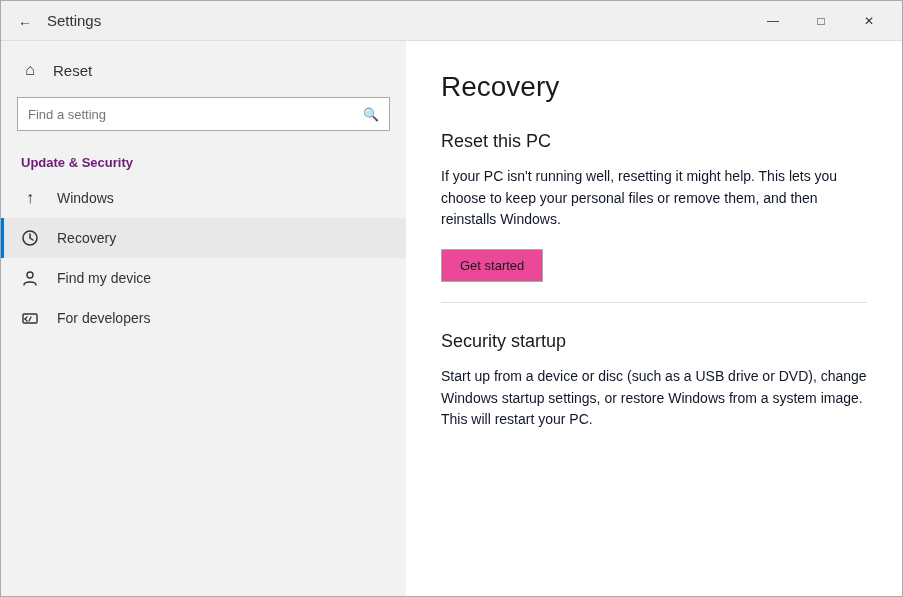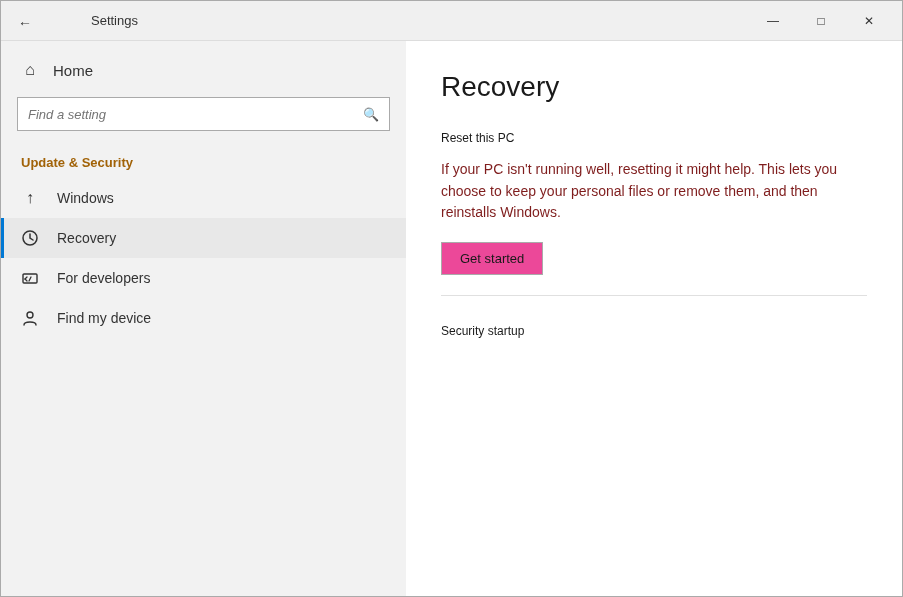--- a/index.html
+++ b/index.html
@@ -36,24 +36,23 @@
       display: flex;
       align-items: center;
       justify-content: center;
       cursor: pointer;
       font-size: 14px;
       color: #333;
       margin-right: 8px;
     }
 
     .titlebar-title {
-      font-size: 13px;
+      font-size: 15px;
       color: #333;
       flex: 1;
-      margin-left: 44px;
     }
 
     .titlebar-controls {
       display: flex;
       gap: 2px;
     }
 
     .titlebar-btn {
       width: 46px;
       height: 32px;
@@ -99,37 +98,36 @@
 
     .sidebar-search input {
       width: 100%;
       height: 34px;
       padding: 4px 34px 4px 10px;
       border: 1px solid #aaa;
       background: #fff;
       font-size: 13px;
       color: #777;
       outline: none;
-      font-style: italic;
     }
 
     .sidebar-search-icon {
       position: absolute;
       right: 10px;
       top: 50%;
       transform: translateY(-50%);
       font-size: 13px;
       color: #555;
     }
 
     .sidebar-section-title {
       padding: 16px 20px 8px 20px;
       font-size: 13px;
       font-weight: 700;
-      color: #a16207;
+      color: #701a75;
     }
 
     .sidebar-item {
       display: flex;
       align-items: center;
       padding: 11px 20px;
       cursor: pointer;
       font-size: 14px;
       color: #333;
       gap: 18px;
@@ -169,29 +167,29 @@
     }
 
     .main-title {
       font-size: 28px;
       font-weight: 300;
       color: #1a1a1a;
       margin-bottom: 28px;
     }
 
     .section-title {
-      font-size: 12px;
+      font-size: 18px;
       font-weight: 400;
       color: #1a1a1a;
       margin-bottom: 14px;
     }
 
     .section-desc {
       font-size: 14px;
-      color: #7f1d1d;
+      color: #0f172a;
       line-height: 1.55;
       margin-bottom: 18px;
       max-width: 430px;
     }
 
     .action-btn {
       display: inline-block;
       padding: 8px 18px;
       background: #ec4899;
       border: 1px solid #aaa;
@@ -228,21 +226,21 @@
         <span>✕</span>
       </button>
     </div>
   </div>
 
   <div class="content-area">
 
     <div class="sidebar">
       <div class="sidebar-home">
         <span class="sidebar-icon">⌂</span>
-        <span>Home</span>
+        <span>Reset</span>
       </div>
 
       <div class="sidebar-search">
         <input type="text" placeholder="Find a setting" style="">
         <span class="sidebar-search-icon">🔍</span>
       </div>
 
       <div class="sidebar-section-title">Update &amp; Security</div>
 
       <div class="sidebar-item">
@@ -254,51 +252,52 @@
       <div class="sidebar-item active">
         <span class="sidebar-icon">
           <svg width="16" height="16" viewBox="0 0 16 16" fill="none">
             <circle cx="8" cy="8" r="7" stroke="#333" stroke-width="1.5"></circle>
             <polyline points="8,4 8,8 11,10" stroke="#333" stroke-width="1.5" stroke-linecap="round"></polyline>
           </svg>
         </span>
         <span>Recovery</span>
       </div>
 
+
+      <div class="sidebar-item">
+        <span class="sidebar-icon">
+          <svg width="16" height="16" viewBox="0 0 16 16" fill="none">
+            <circle cx="8" cy="5" r="3" stroke="#333" stroke-width="1.4"></circle>
+            <path d="M2 15 C2 11 14 11 14 15" stroke="#333" stroke-width="1.4" stroke-linecap="round"></path>
+          </svg>
+        </span>
+        <span>Find my device</span>
+      </div>
 
       <div class="sidebar-item">
         <span class="sidebar-icon">
           <svg width="16" height="16" viewBox="0 0 16 16" fill="none">
             <rect x="1" y="4" width="14" height="9" rx="1" stroke="#333" stroke-width="1.4"></rect>
             <line x1="5" y1="7" x2="3" y2="9" stroke="#333" stroke-width="1.3" stroke-linecap="round"></line>
             <line x1="5" y1="11" x2="3" y2="9" stroke="#333" stroke-width="1.3" stroke-linecap="round"></line>
             <line x1="7" y1="11" x2="9" y2="7" stroke="#333" stroke-width="1.3" stroke-linecap="round"></line>
           </svg>
         </span>
         <span>For developers</span>
       </div>
-
-      <div class="sidebar-item">
-        <span class="sidebar-icon">
-          <svg width="16" height="16" viewBox="0 0 16 16" fill="none">
-            <circle cx="8" cy="5" r="3" stroke="#333" stroke-width="1.4"></circle>
-            <path d="M2 15 C2 11 14 11 14 15" stroke="#333" stroke-width="1.4" stroke-linecap="round"></path>
-          </svg>
-        </span>
-        <span>Find my device</span>
-      </div>
     </div>
 
     <div class="main-content">
       <h1 class="main-title">Recovery</h1>
 
       
       <h2 class="section-title">Reset this PC</h2>
       <p class="section-desc">If your PC isn't running well, resetting it might help. This lets you choose to keep your personal files or remove them, and then reinstalls Windows.</p>
       <button class="action-btn">Get started</button>
 
       <div class="divider"></div>
 
       
       <h2 class="section-title">Security startup</h2>
+      <p class="section-desc">Start up from a device or disc (such as a USB drive or DVD), change Windows startup settings, or restore Windows from a system image. This will restart your PC.</p>
     </div>
   </div>
 </div>
 
 </body></html>

